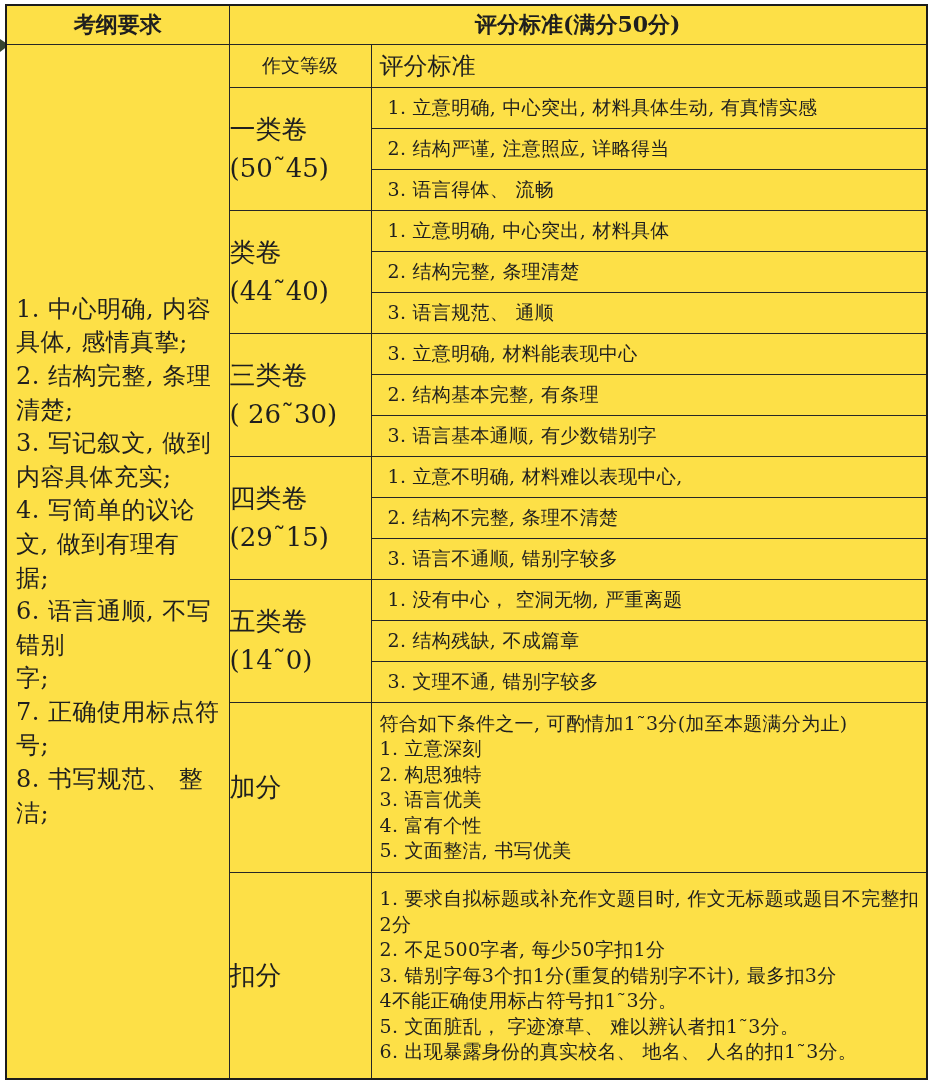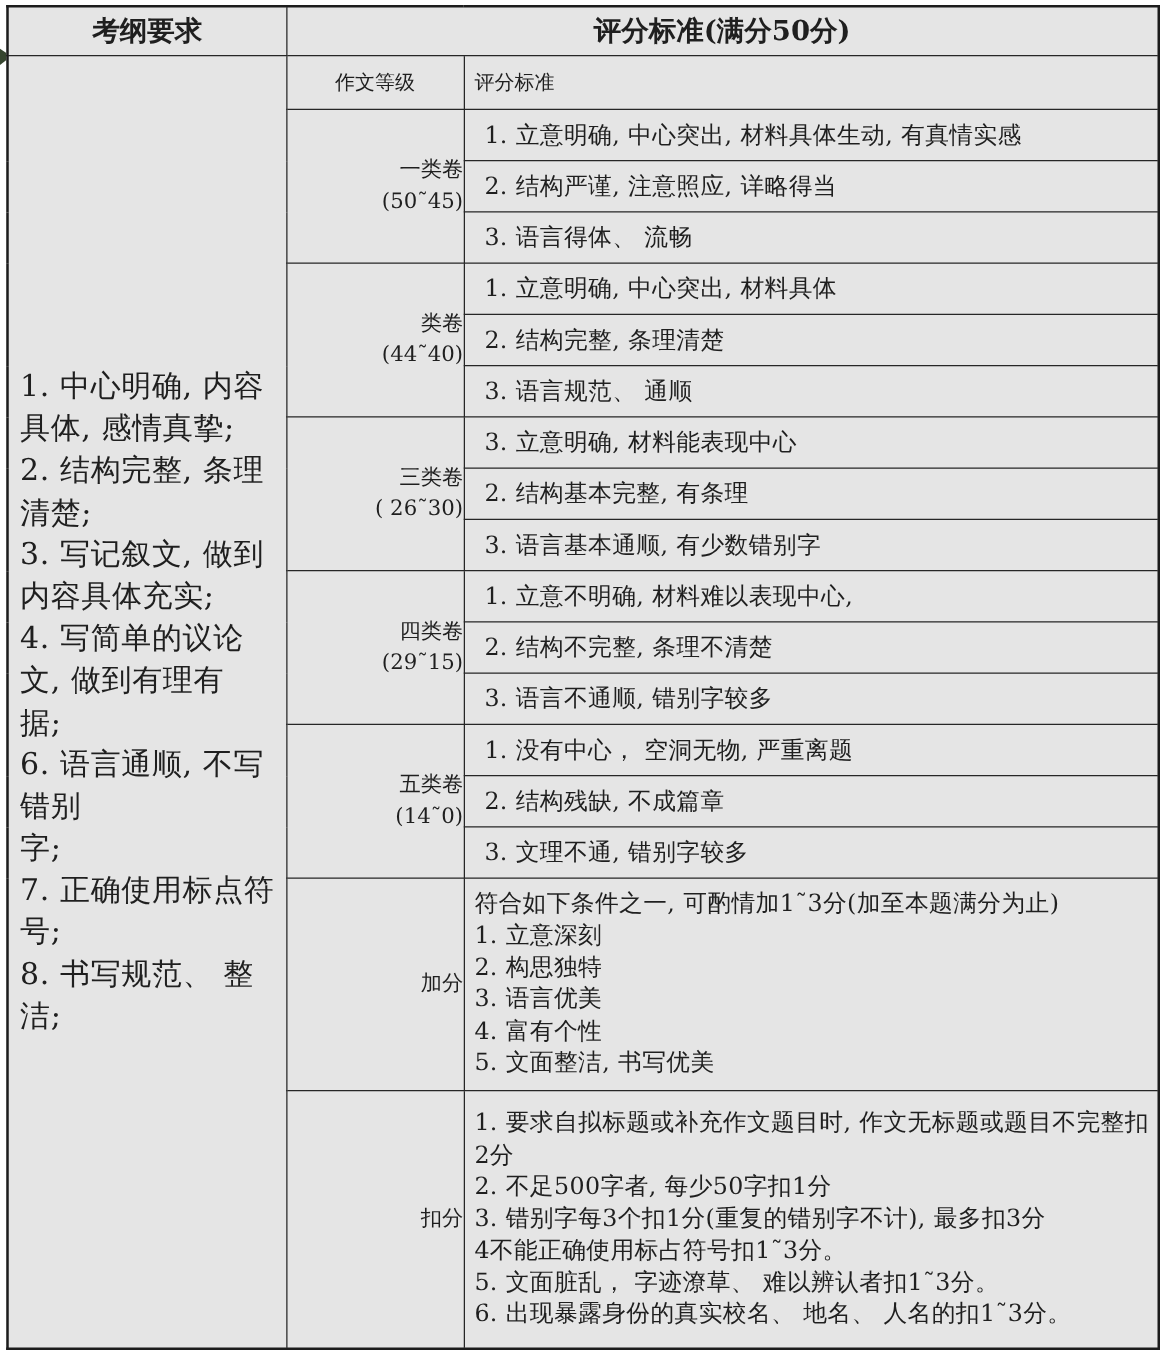--- a/index.html
+++ b/index.html
@@ -17,21 +17,21 @@
     overflow: hidden;
   }
   table.score-table {
     position: absolute;
     left: 5px;
     top: 4px;
     width: 923px;
     height: 1076px;
     border-collapse: collapse;
     table-layout: fixed;
-    background: #e5e5e5;
+    background: #fde047;
   }
   .score-table th, .score-table td {
     border: 1.6px solid #262626;
     vertical-align: middle;
     padding: 0;
   }
   .score-table { border: 2.2px solid #1c1c1c; }
   tr.head th {
     font-size: 22px;
     font-weight: bold;
@@ -40,33 +40,33 @@
   }
   td.reqs {
     font-size: 24px;
     line-height: 1.4;
     padding: 6px 2px 6px 9px;
     white-space: pre-line;
     vertical-align: middle;
     letter-spacing: 0.5px;
   }
   td.subh-grade {
-    font-size: 16px;
+    font-size: 19px;
     text-align: center;
     height: 42px;
   }
   td.subh-crit {
-    font-size: 16px;
+    font-size: 24px;
     text-align: left;
     padding-left: 8px;
     height: 42px;
   }
   td.grade {
-    text-align: right;
-    font-size: 17px;
+    text-align: left;
+    font-size: 26px;
     line-height: 1.5;
   }
   tr.crit-row { height: 41px; }
   td.crit {
     font-size: 19px;
     text-align: left;
     padding-left: 16px;
     letter-spacing: 0.3px;
   }
   tr.bonus-row { height: 166px; }

